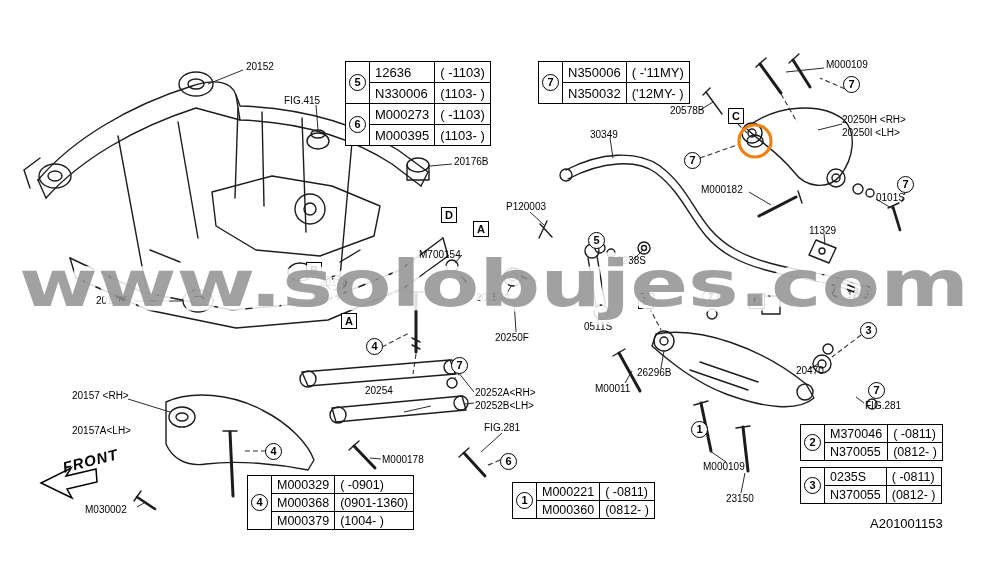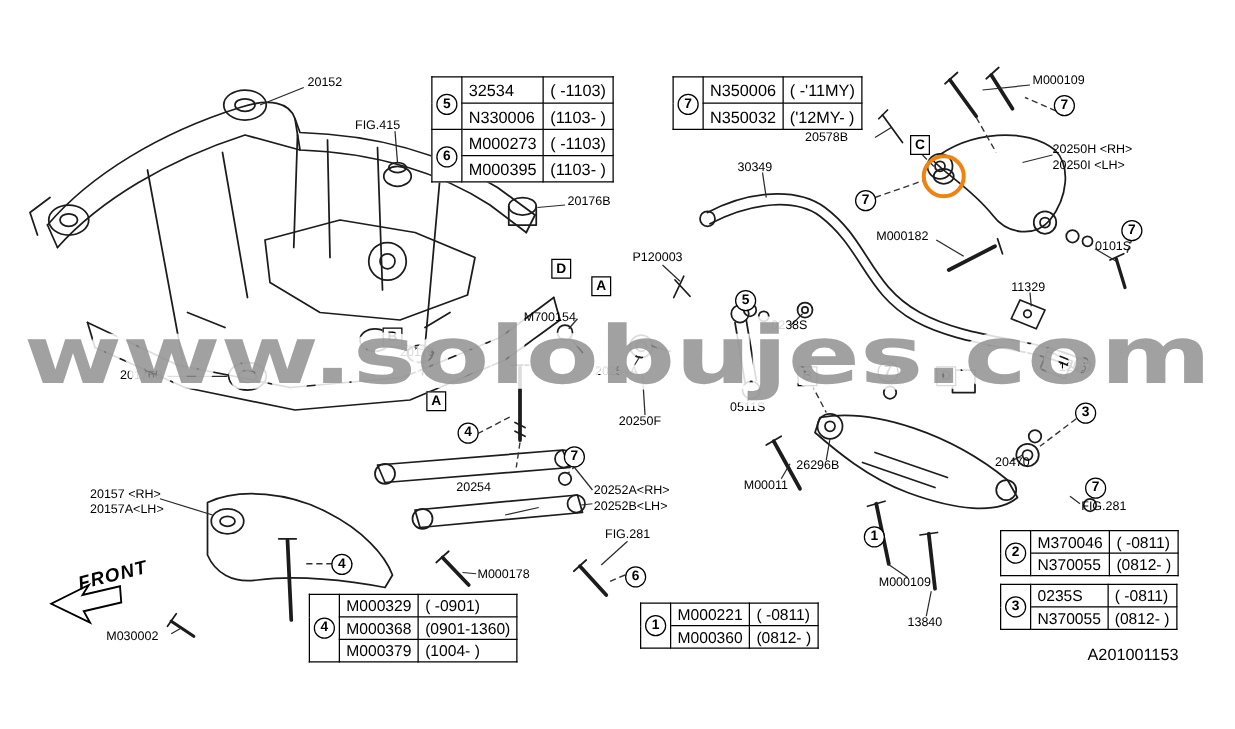--- a/index.html
+++ b/index.html
@@ -208,21 +208,21 @@
       <path d="M416,354 L413,374"></path>
   </g>
 
   <path d="M96,469 L66,476 L71,468 L41,483 L72,498 L67,489 L97,482 Z" fill="#fff" stroke="#000" stroke-width="1.5"></path>
 
   <circle cx="755" cy="141" r="16" fill="none" stroke-width="3.2" stroke="#f0820f"></circle>
 </svg>
 
 <div class="lbl" style="left:246px;top:62px">20152</div>
 <div class="lbl" style="left:284px;top:96px">FIG.415</div>
-<div class="lbl" style="left:644px;top:106px">20578B</div>
+<div class="lbl" style="left:670px;top:106px">20578B</div>
 <div class="lbl" style="left:826px;top:60px">M000109</div>
 <div class="lbl" style="left:842px;top:115px">20250H &lt;RH&gt;</div>
 <div class="lbl" style="left:842px;top:128px">20250I &lt;LH&gt;</div>
 <div class="lbl" style="left:590px;top:130px">30349</div>
 <div class="lbl" style="left:454px;top:157px">20176B</div>
 <div class="lbl" style="left:506px;top:202px">P120003</div>
 <div class="lbl" style="left:701px;top:185px">M000182</div>
 <div class="lbl" style="left:876px;top:193px">0101S</div>
 <div class="lbl" style="left:809px;top:226px">11329</div>
 <div class="lbl" style="left:419px;top:250px">M700154</div>
@@ -231,29 +231,29 @@
 <div class="lbl" style="left:320px;top:278px">20176</div>
 <div class="lbl" style="left:476px;top:293px">20254A</div>
 <div class="lbl" style="left:847px;top:290px">12667</div>
 <div class="lbl" style="left:584px;top:322px">0511S</div>
 <div class="lbl" style="left:495px;top:333px">20250F</div>
 <div class="lbl" style="left:595px;top:384px">M00011</div>
 <div class="lbl" style="left:637px;top:368px">26296B</div>
 <div class="lbl" style="left:796px;top:366px">20470</div>
 <div class="lbl" style="left:865px;top:401px">FIG.281</div>
 <div class="lbl" style="left:72px;top:391px">20157 &lt;RH&gt;</div>
-<div class="lbl" style="left:72px;top:403px">20157A&lt;LH&gt;</div>
+<div class="lbl" style="left:72px;top:426px">20157A&lt;LH&gt;</div>
 <div class="lbl" style="left:475px;top:388px">20252A&lt;RH&gt;</div>
 <div class="lbl" style="left:475px;top:401px">20252B&lt;LH&gt;</div>
 <div class="lbl" style="left:365px;top:386px">20254</div>
 <div class="lbl" style="left:484px;top:423px">FIG.281</div>
 <div class="lbl" style="left:382px;top:455px">M000178</div>
 <div class="lbl" style="left:85px;top:505px">M030002</div>
 <div class="lbl" style="left:703px;top:462px">M000109</div>
-<div class="lbl" style="left:726px;top:494px">13840</div>
+<div class="lbl" style="left:726px;top:494px">23150</div>
 
 <div class="front-label" style="left:62px;top:452px">FRONT</div>
 <div class="doc-code" style="left:870px;top:516px">A201001153</div>
 
 <span class="circ callout" style="left:588px;top:232px">5</span>
 <span class="circ callout" style="left:684px;top:152px">7</span>
 <span class="circ callout" style="left:843px;top:76px">7</span>
 <span class="circ callout" style="left:897px;top:176px">7</span>
 <span class="circ callout" style="left:702px;top:289px">7</span>
 <span class="circ callout" style="left:366px;top:338px">4</span>
@@ -269,21 +269,21 @@
 <span class="refbox" style="left:473px;top:221px">A</span>
 <span class="refbox" style="left:306px;top:262px">B</span>
 <span class="refbox" style="left:341px;top:313px">A</span>
 <span class="refbox" style="left:638px;top:293px">B</span>
 <span class="refbox" style="left:749px;top:293px">D</span>
 
 <table class="parts" style="left:345px;top:61px">
   <tbody>
       <tr>
     <td class="co" rowspan="2"><span class="circ">5</span></td>
-    <td>32534</td>
+    <td>12636</td>
     <td>( -1103)</td>
   </tr>
   <tr>
     <td>N330006</td>
     <td>(1103- )</td>
   </tr>
   <tr>
     <td class="co" rowspan="2"><span class="circ">6</span></td>
     <td>M000273</td>
     <td>( -1103)</td>

